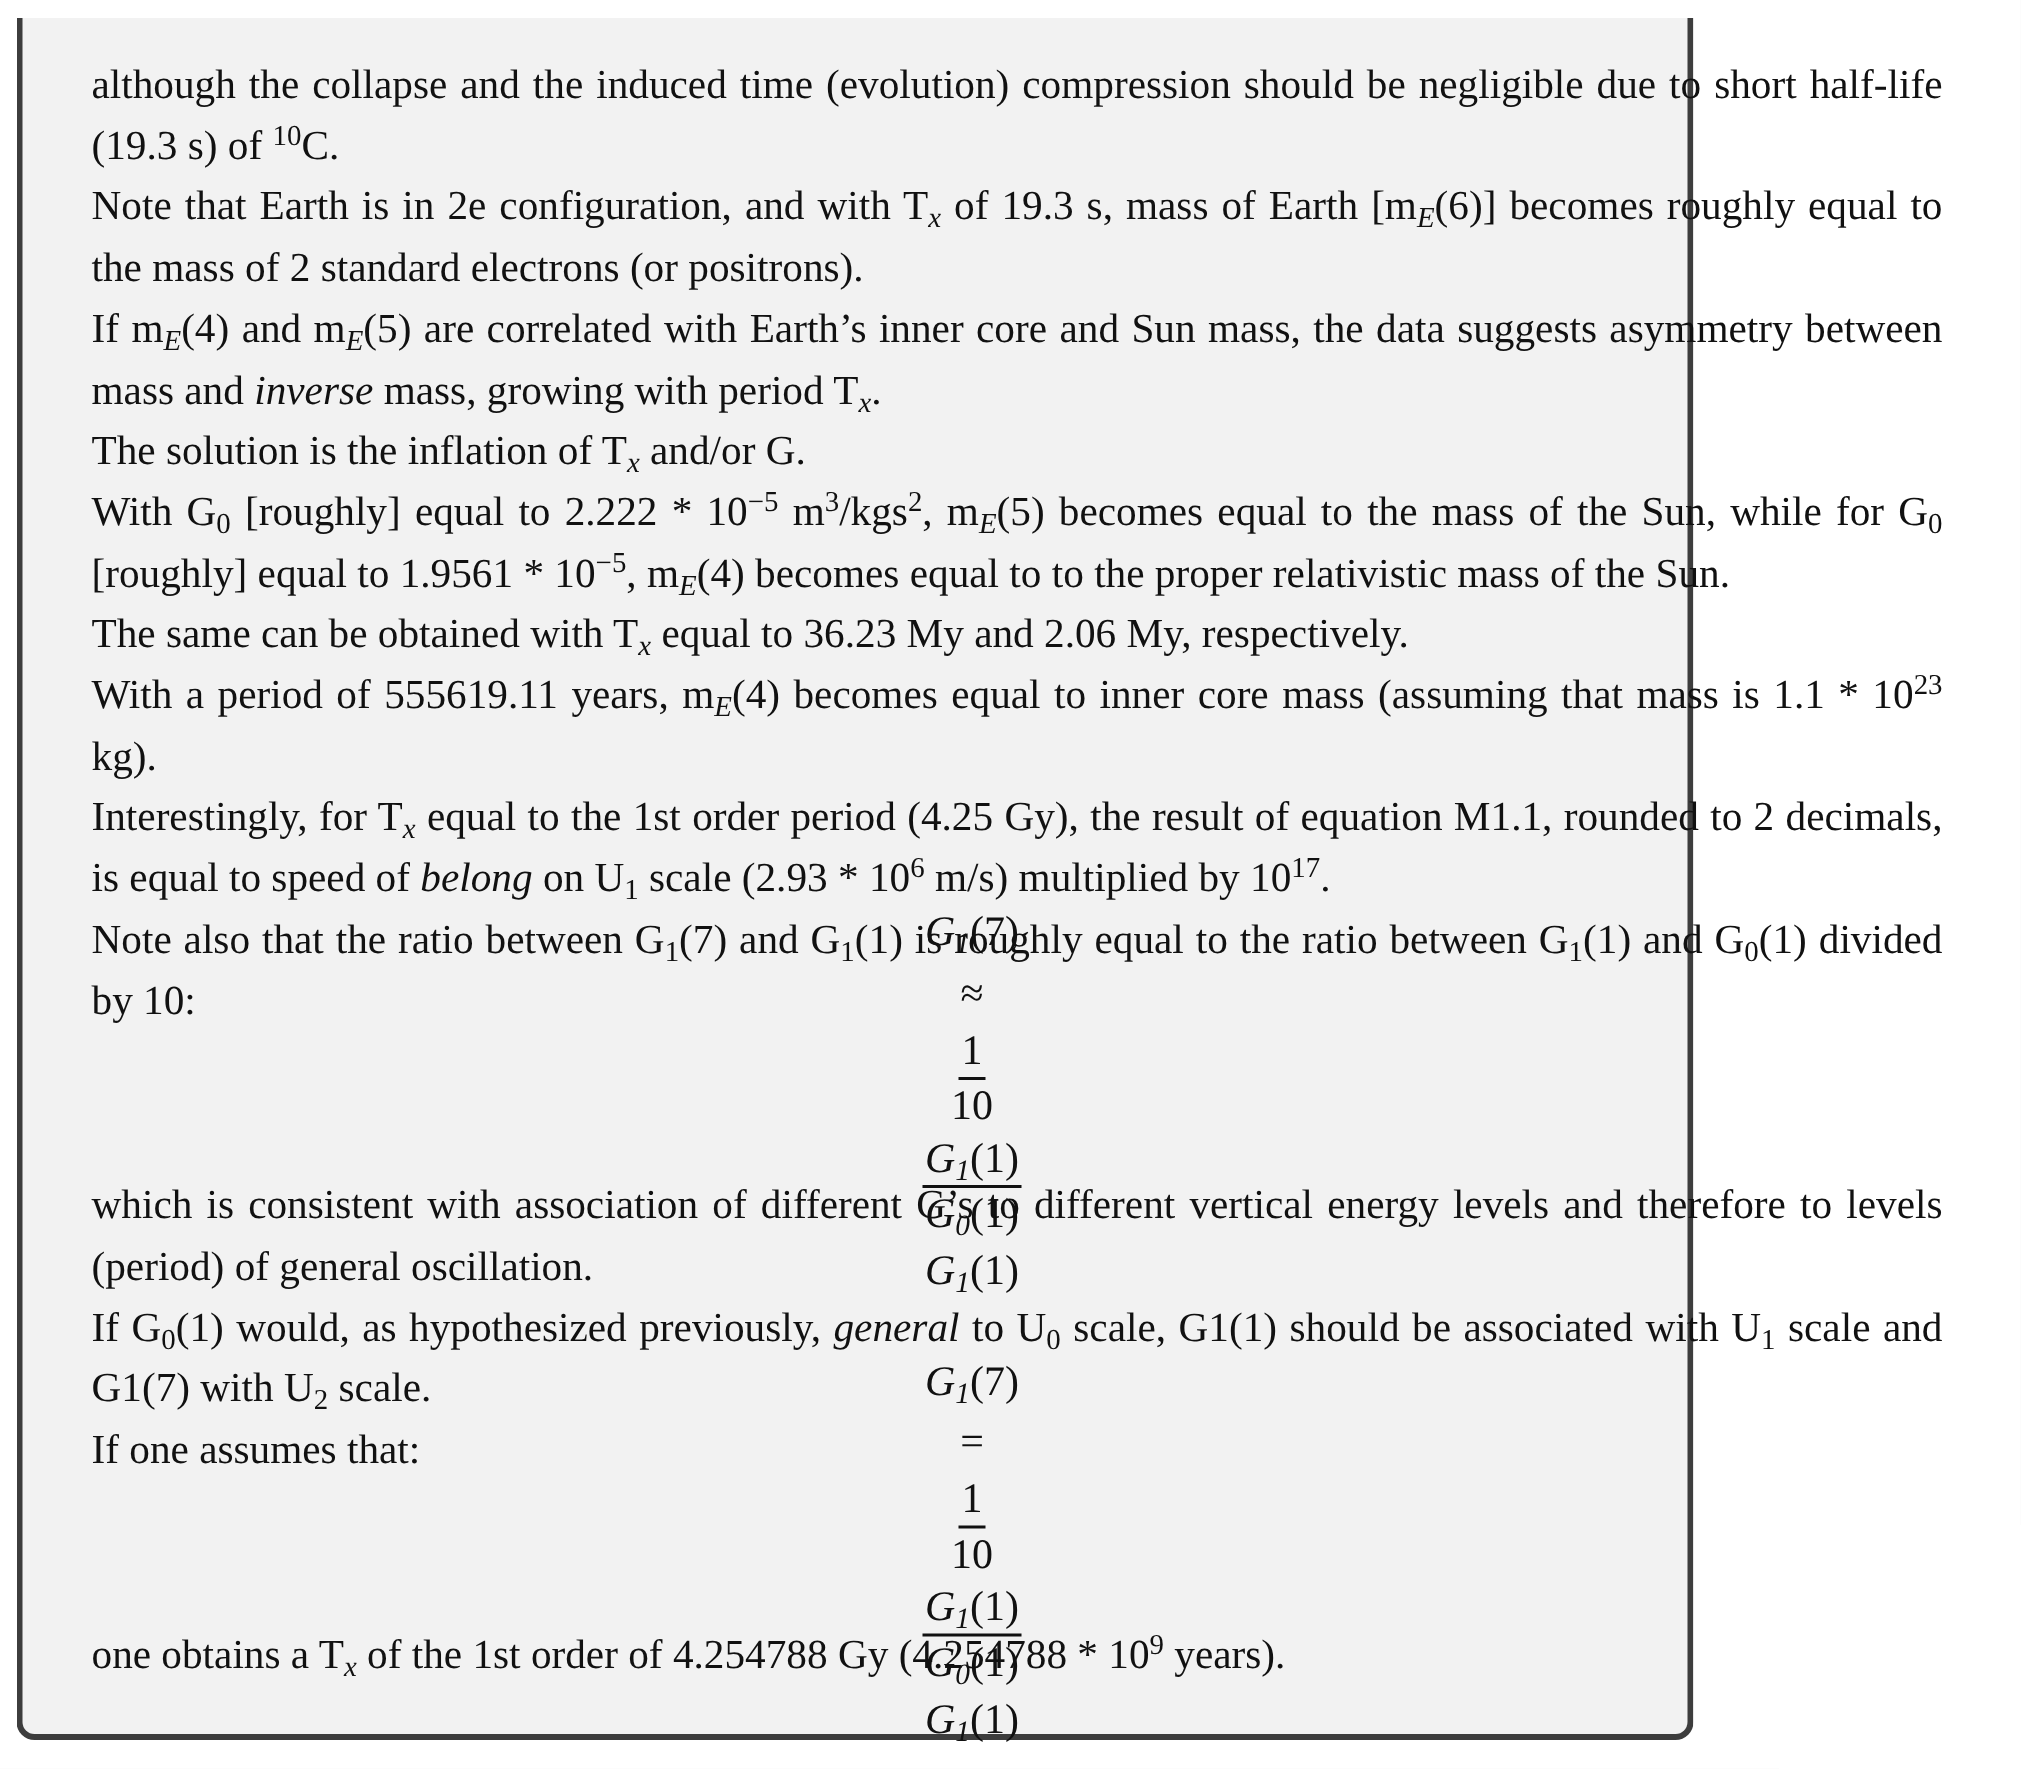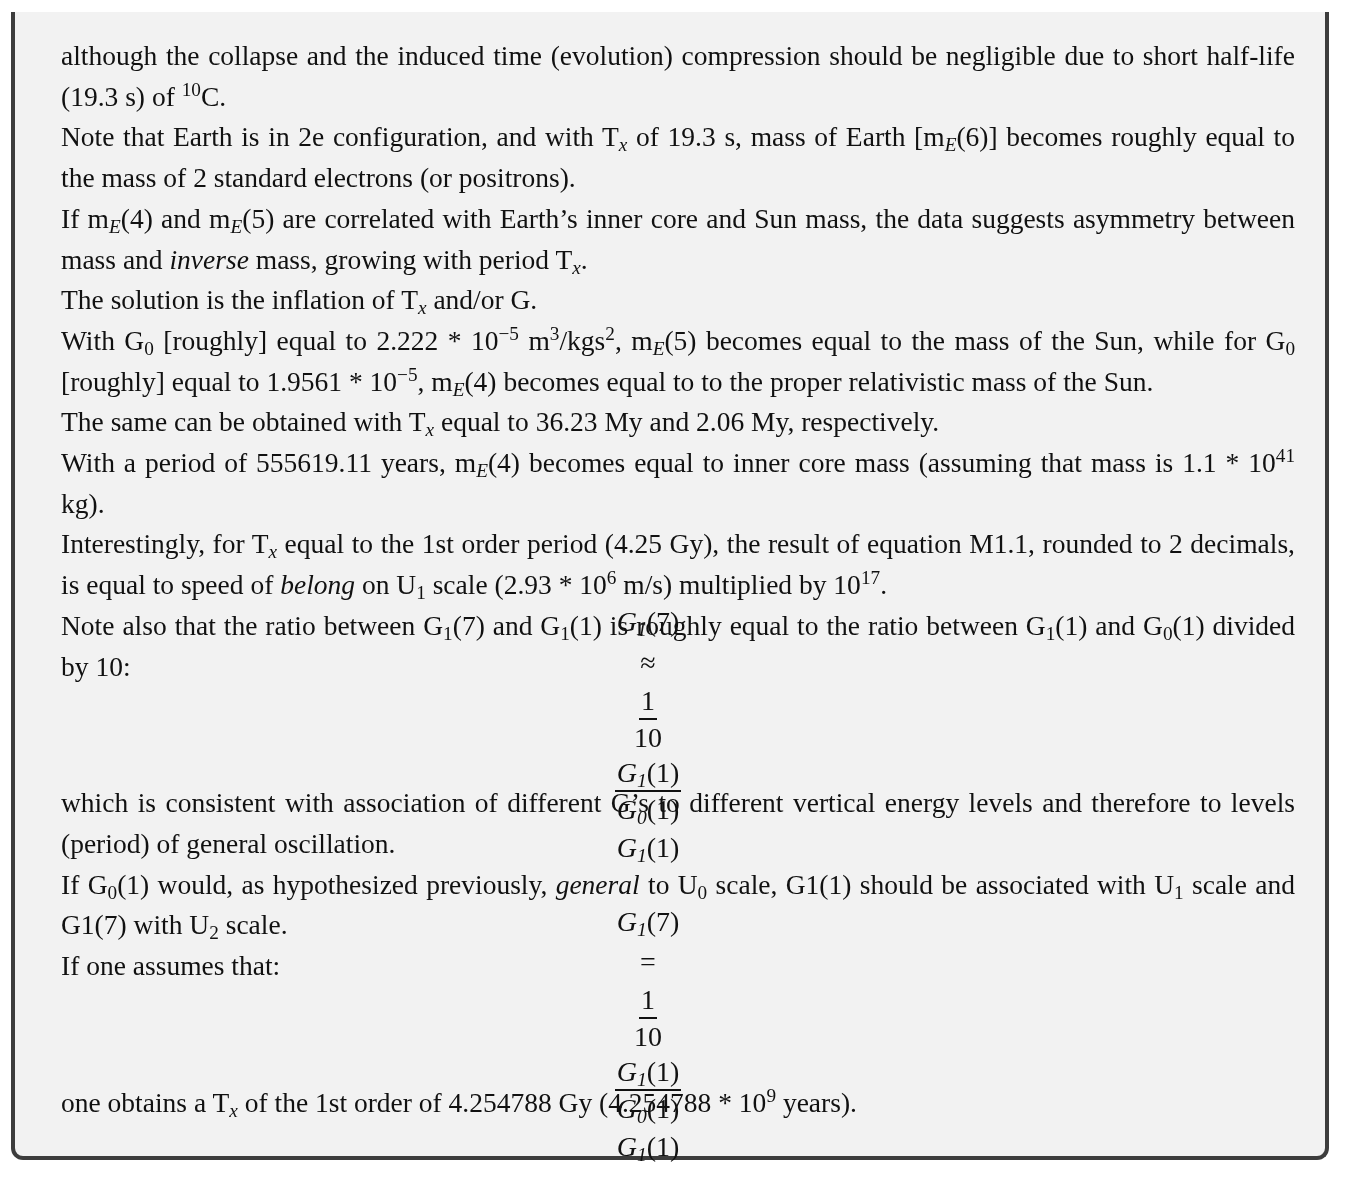--- a/index.html
+++ b/index.html
@@ -1,19 +1,19 @@
 <!DOCTYPE html>
 <html><head>
 <meta charset="utf-8">
 <style>
   html, body { margin:0; padding:0; background:#ffffff; }
   body { width:1347px; height:1179px; position:relative; overflow:hidden;
          font-family:"DejaVu Serif", "Liberation Serif", serif; color:#111; }
   .box {
-    position:absolute; left:11px; top:12px; width:1318px; height:1148px;
+    position:absolute; left:11px; top:12px; width:1118px; height:1148px;
     background:#f2f2f2;
     border-left:4px solid #3d3d3d; border-right:4px solid #3d3d3d; border-bottom:4px solid #3d3d3d;
     border-radius:0 0 12px 12px;
     box-sizing:border-box;
   }
   .content {
     position:absolute; left:46px; top:24px; width:1234px;
     font-family:"Liberation Serif", "DejaVu Serif", serif;
     font-size:27.5px; line-height:40.7px; text-align:justify;
   }
@@ -43,21 +43,21 @@
     <p class="p">Note that Earth is in 2e configuration, and with T<sub><i>x</i></sub> of 19.3 s, mass of Earth [m<sub><i>E</i></sub>(6)] becomes roughly equal to the mass of 2 standard electrons (or positrons).</p>
 
     <p class="p">If m<sub><i>E</i></sub>(4) and m<sub><i>E</i></sub>(5) are correlated with Earth’s inner core and Sun mass, the data suggests asymmetry between mass and <i>inverse</i> mass, growing with period T<sub><i>x</i></sub>.</p>
 
     <p class="p">The solution is the inflation of T<sub><i>x</i></sub> and/or G.</p>
 
     <p class="p">With G<sub>0</sub> [roughly] equal to 2.222 * 10<sup>−5</sup> m<sup>3</sup>/kgs<sup>2</sup>, m<sub><i>E</i></sub>(5) becomes equal to the mass of the Sun, while for G<sub>0</sub> [roughly] equal to 1.9561 * 10<sup>−5</sup>, m<sub><i>E</i></sub>(4) becomes equal to to the proper relativistic mass of the Sun.</p>
 
     <p class="p">The same can be obtained with T<sub><i>x</i></sub> equal to 36.23 My and 2.06 My, respectively.</p>
 
-    <p class="p">With a period of 555619.11 years, m<sub><i>E</i></sub>(4) becomes equal to inner core mass (assuming that mass is 1.1 * 10<sup>41</sup> kg).</p>
+    <p class="p">With a period of 555619.11 years, m<sub><i>E</i></sub>(4) becomes equal to inner core mass (assuming that mass is 1.1 * 10<sup>23</sup> kg).</p>
 
     <p class="p">Interestingly, for T<sub><i>x</i></sub> equal to the 1st order period (4.25 Gy), the result of equation M1.1, rounded to 2 decimals, is equal to speed of <i>belong</i> on U<sub>1</sub> scale (2.93 * 10<sup>6</sup> m/s) multiplied by 10<sup>17</sup>.</p>
 
     <p class="p">Note also that the ratio between G<sub>1</sub>(7) and G<sub>1</sub>(1) is roughly equal to the ratio between G<sub>1</sub>(1) and G<sub>0</sub>(1) divided by 10:</p>
 
     <div class="eq">
       <span>G<sub>1</sub><span class="up">(7)</span></span>
       <span class="rel">≈</span>
       <span class="frac">
         <span class="num up">1</span>

